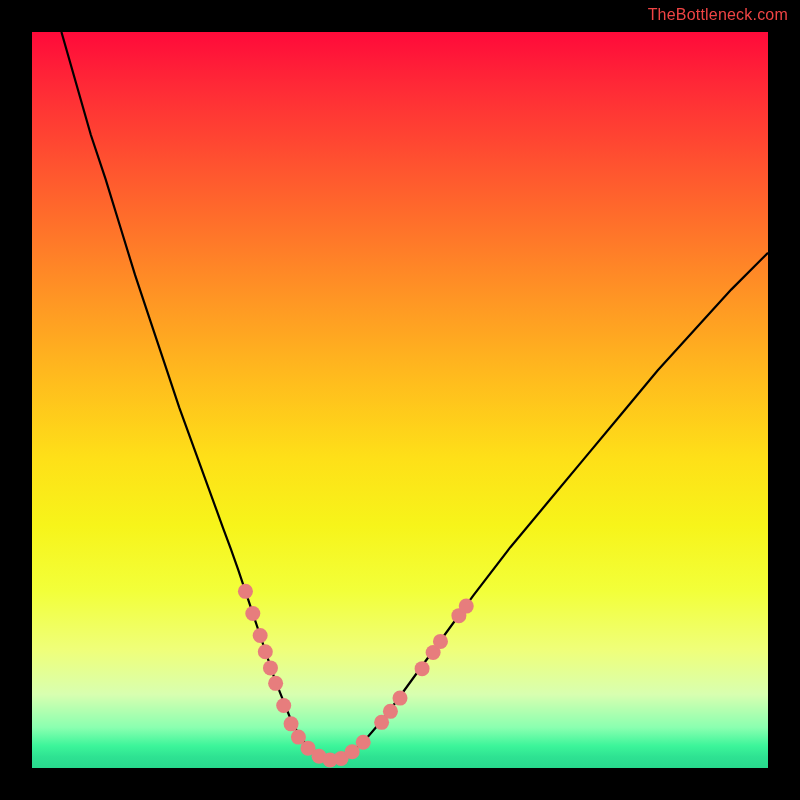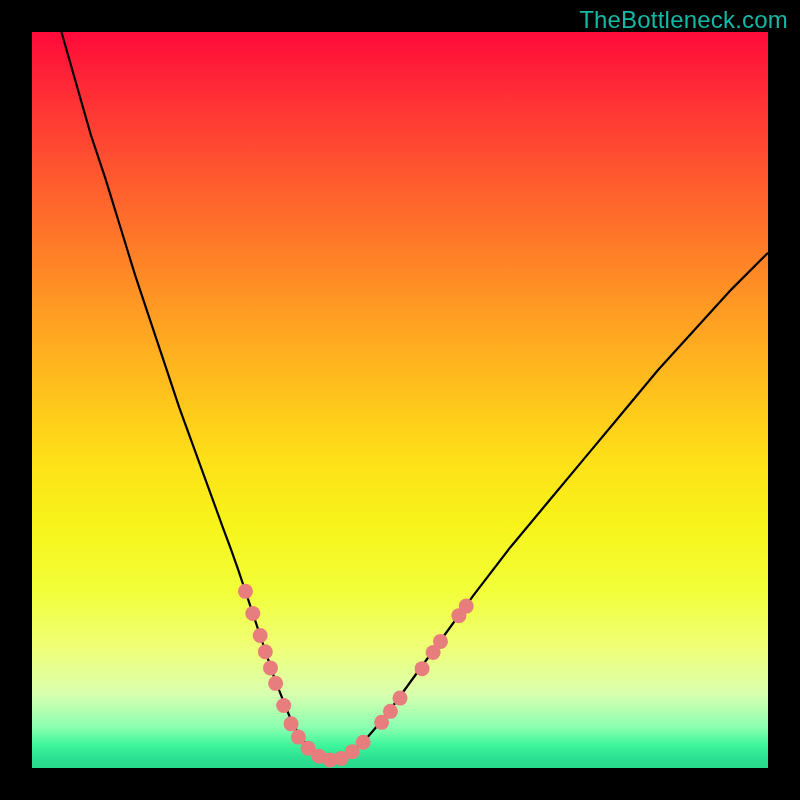--- a/index.html
+++ b/index.html
@@ -35,22 +35,22 @@
       #d8ffb0 90%,
       #8affb0 94.5%,
       #3cf59a 97%,
       #2ee292 98.5%,
       #28d98d 100%);
   }
   .watermark {
     position: absolute;
     top: 6px;
     right: 12px;
-    color: #14b8a6;
-    font-size: 24px;
+    color: #ef4444;
+    font-size: 16px;
     font-weight: 500;
     letter-spacing: 0.2px;
     user-select: none;
   }
   svg.curve {
     position: absolute;
     left: 0;
     top: 0;
     width: 736px;
     height: 736px;

